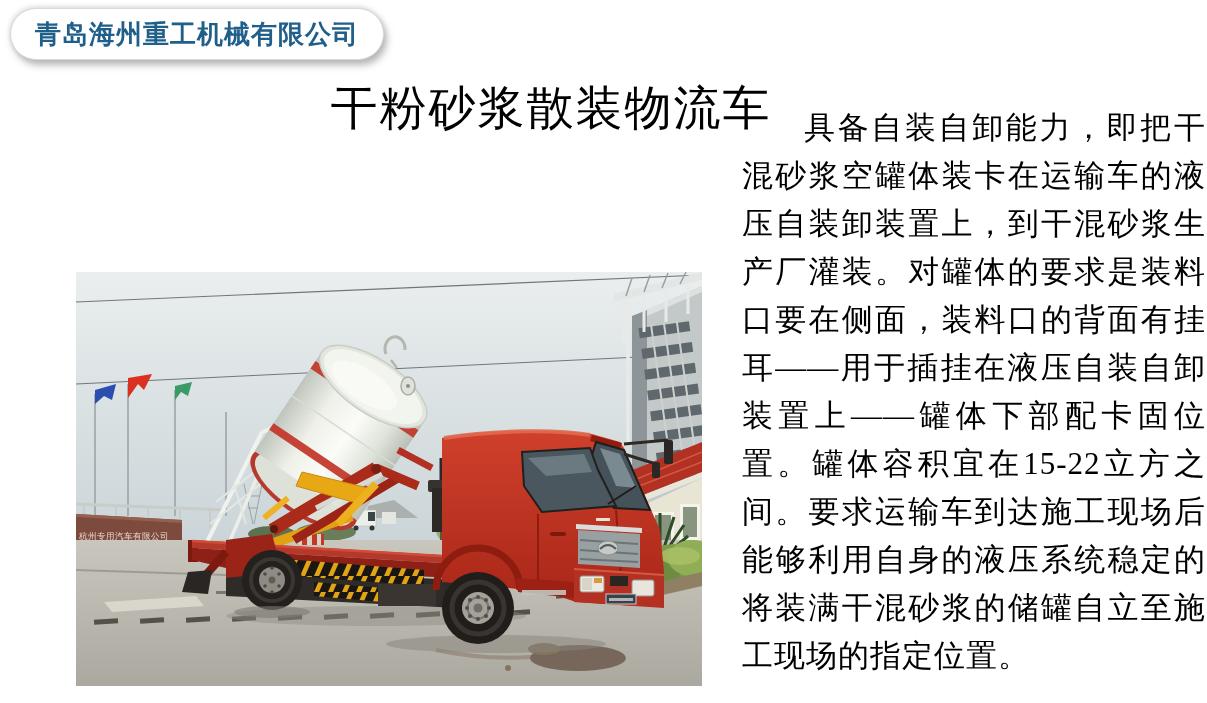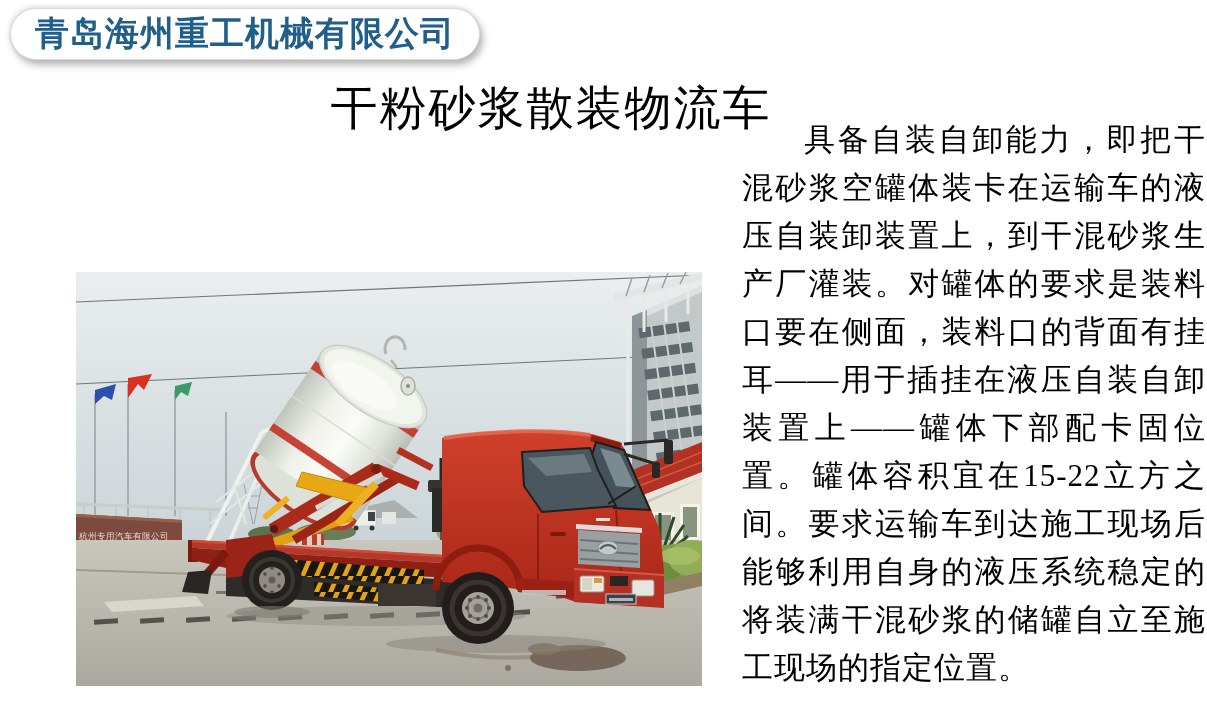--- a/index.html
+++ b/index.html
@@ -4,25 +4,25 @@
 <style>
   html,body{margin:0;padding:0;}
   body{width:1207px;height:703px;background:#ffffff;overflow:hidden;position:relative;
        font-family:"Liberation Serif","DejaVu Serif",serif;}
   .page{position:absolute;inset:0;background:#ffffff;}
   .badge{position:absolute;left:10px;top:8px;height:50px;padding:0 24px;
          display:flex;align-items:center;border-radius:27px;background:#ffffff;
          border:1px solid #d9d9d9;
          box-shadow:3px 5px 7px rgba(110,110,110,.5), -1px -2px 4px rgba(175,175,175,.35);
          font-family:"Liberation Sans","DejaVu Sans",sans-serif;font-weight:700;
-         font-size:34px;letter-spacing:1px;color:#205f8a;white-space:nowrap;}
+         font-size:26px;letter-spacing:1px;color:#205f8a;white-space:nowrap;}
   .title{position:absolute;left:0;top:66px;width:1080px;margin:11px;text-align:center;
          font-weight:400;font-size:47px;letter-spacing:2px;color:#000;
          font-family:"Liberation Serif","DejaVu Serif",serif;}
-  .body-text{position:absolute;left:742px;top:116px;width:464px;margin:0;
+  .body-text{position:absolute;left:742px;top:104px;width:464px;margin:0;
          font-size:31px;line-height:48px;letter-spacing:1px;color:#000;
          text-indent:2em;text-align:justify;}
   .photo{position:absolute;left:76px;top:233px;width:626px;height:492px;}
   .photo svg{display:block;width:100%;height:100%;}
 </style>
 </head>
 <body>
 
 <div class="page">
 

